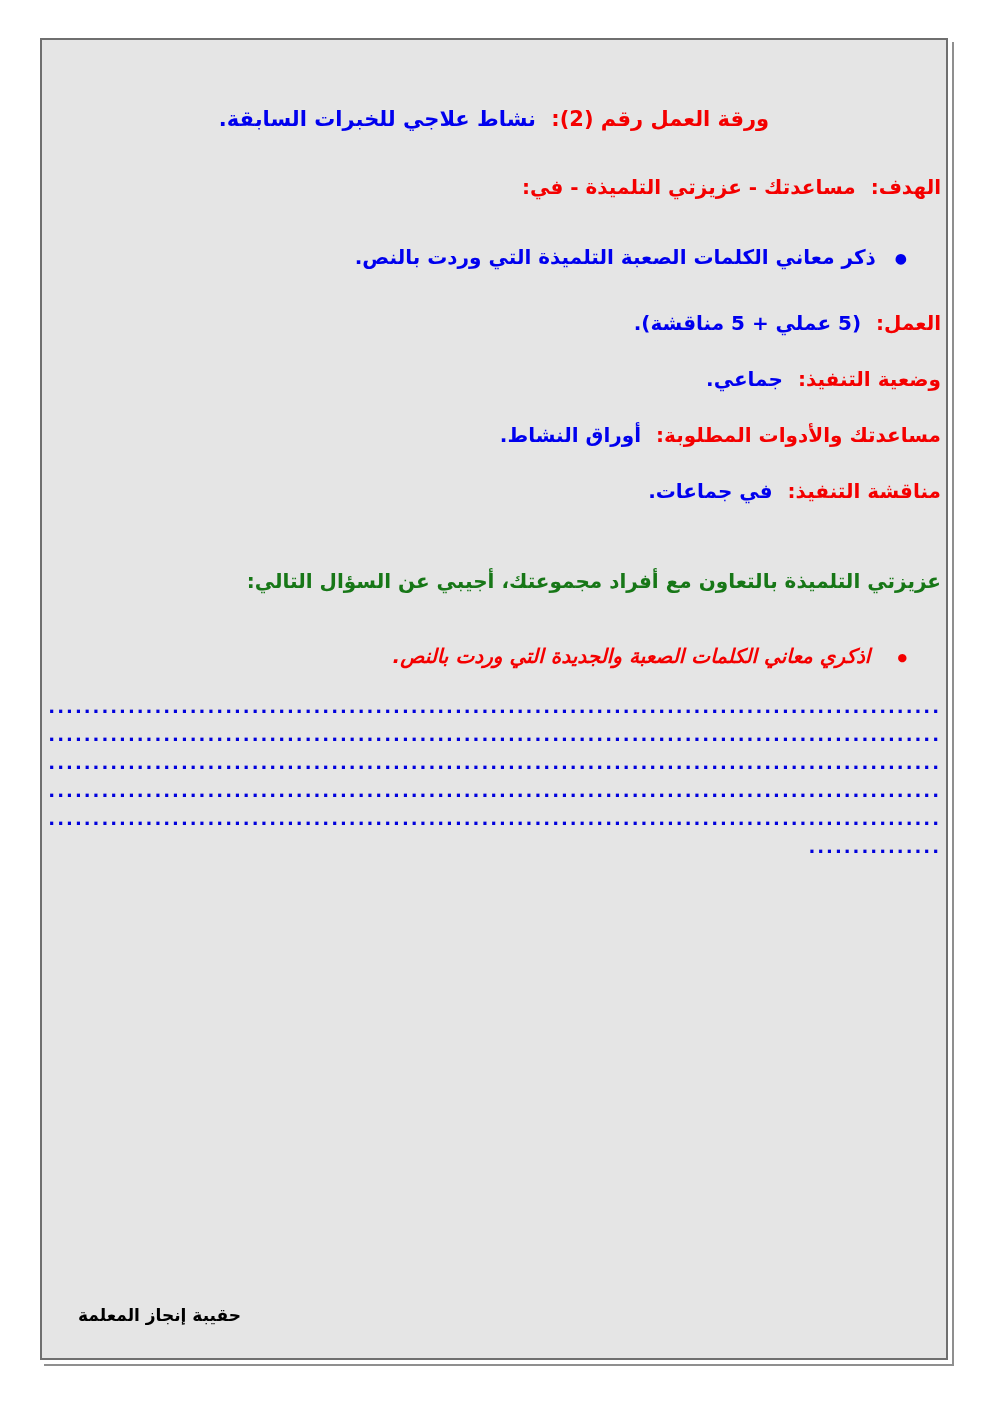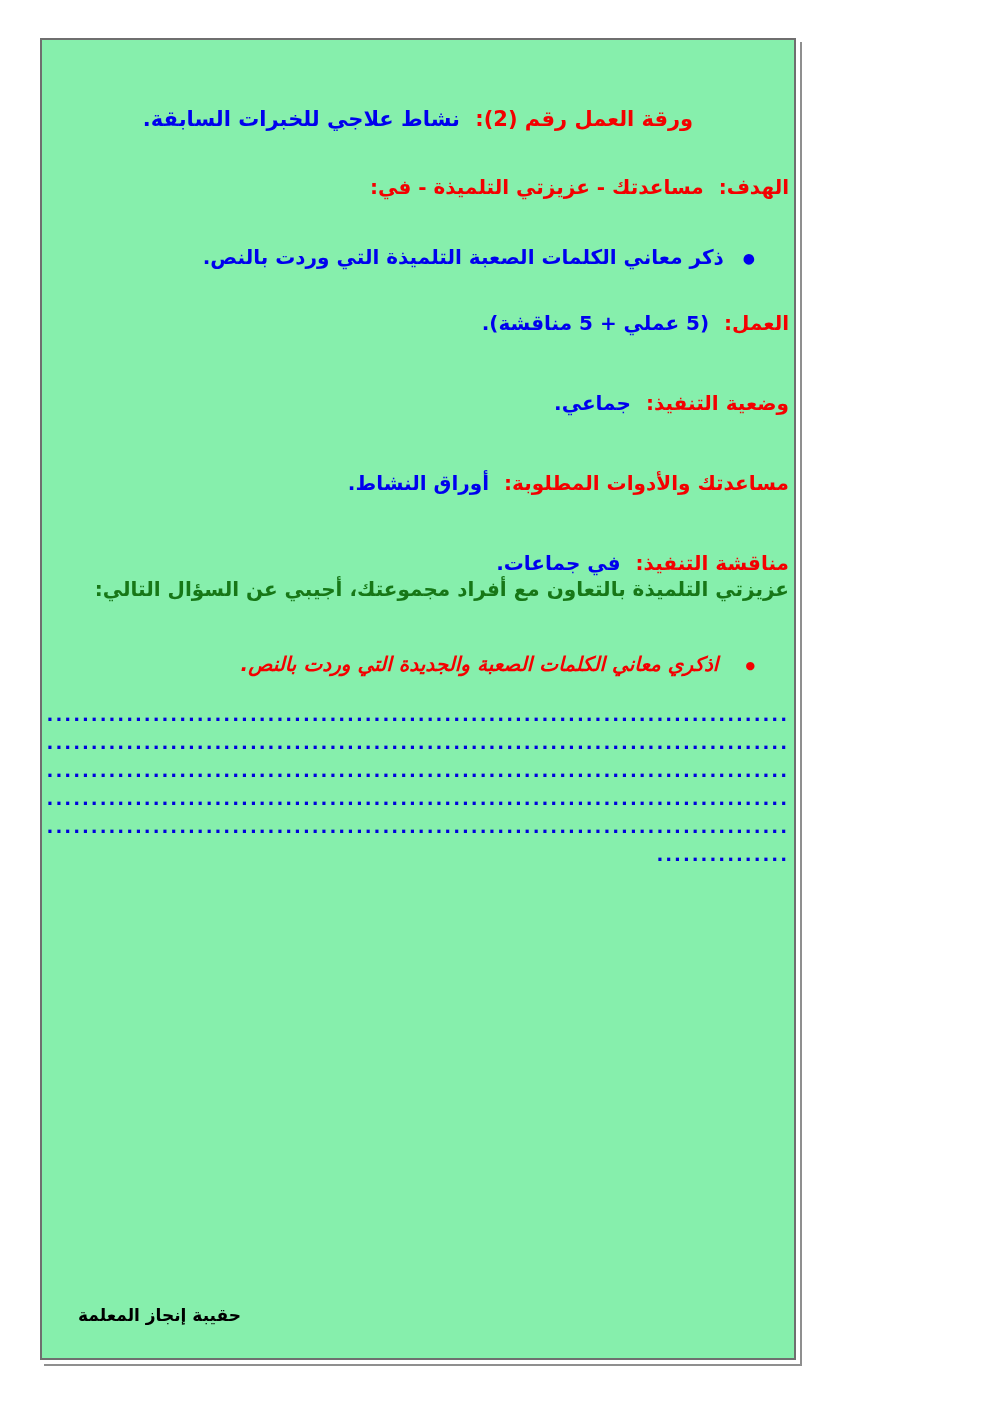--- a/index.html
+++ b/index.html
@@ -1,46 +1,46 @@
 <!DOCTYPE html>
 <html lang="ar"><head>
 <meta charset="utf-8">
 <style>
   html, body { margin:0; padding:0; overflow:hidden; }
   body {
     width:992px; height:1403px; background:#ffffff; position:relative;
     font-family:"DejaVu Sans", sans-serif; font-weight:bold;
   }
   .frame {
-    position:absolute; left:40px; top:38px; width:756px; height:1322px;
+    position:absolute; left:40px; top:38px; width:908px; height:1322px;
     border:2px solid #6f6f6f; box-sizing:border-box;
     direction:rtl; text-align:right; padding:0 5px;
-    background:#86efac;
+    background:#e5e5e5;
   }
   
   .frame::before {
     content:""; position:absolute; top:2px; bottom:-8px; right:-8px;
     width:2px; background:#8f8f8f;
   }
   .frame::after {
     content:""; position:absolute; left:2px; right:-8px; bottom:-8px;
     height:2px; background:#8f8f8f;
   }
   .line { font-size:20px; line-height:26px; white-space:nowrap; }
   .title { margin-top:64px; text-align:center; font-size:21px; line-height:30px; }
   .red   { color:#f40000; }
   .blue  { color:#0000ee; }
   .green { color:#177717; }
   .lbl { margin-left:8px; }
   .goal-line { margin-top:40px; }
   .bullet-line1 { margin-top:44px; padding-right:34px; }
   .bullet-line1 .marker { font-size:14px; margin-left:12px; vertical-align:1px; }
   .detail-1 { margin-top:39px; }
-  .detail-2, .detail-3, .detail-4 { margin-top:54px; }
-  .instruction-line { }
+  .detail-2, .detail-3, .detail-4 { margin-top:30px; }
+  .instruction-line { margin-top:64px; }
   .bullet-line2 { margin-top:49px; padding-right:34px;font-style:italic; }
   .bullet-line2 .marker { font-size:11px; margin-left:20px; vertical-align:2px; }
   .answers { margin-top:22px; }
   .dot-line {
     color:#0000dd; font-size:18px; line-height:28px; letter-spacing:2px;
     white-space:nowrap; overflow:hidden; direction:rtl; text-align:right;
   }
   .footer {
     position:absolute; left:36px; bottom:33px;
     color:#000000; font-size:17px; line-height:20px; direction:rtl;

